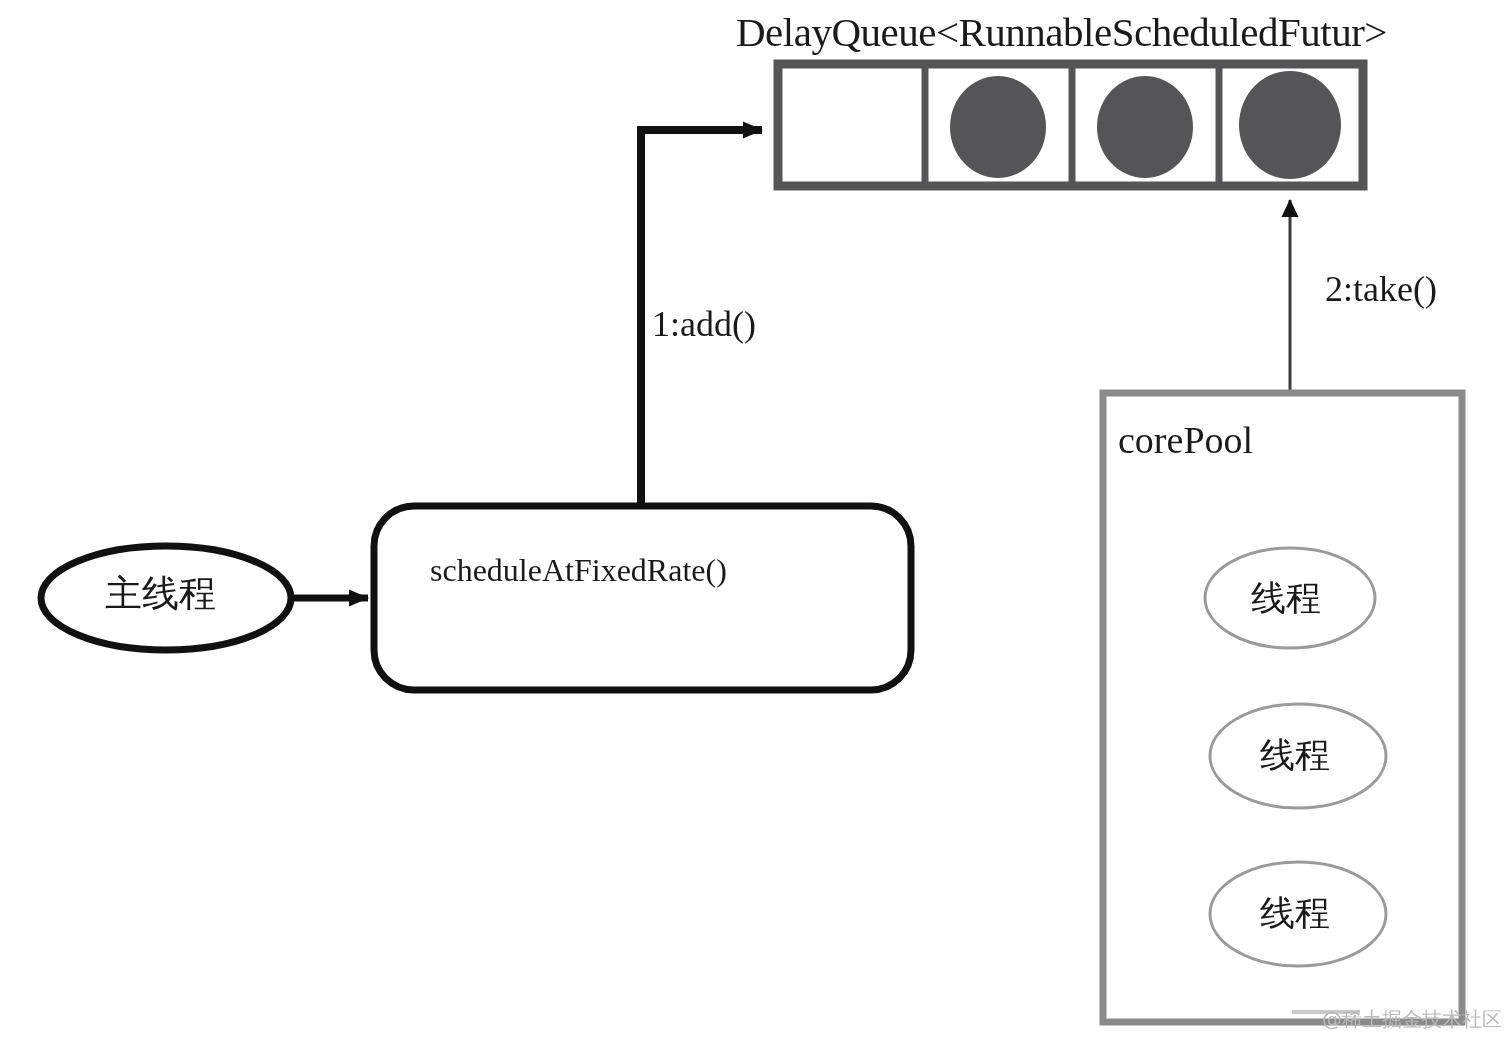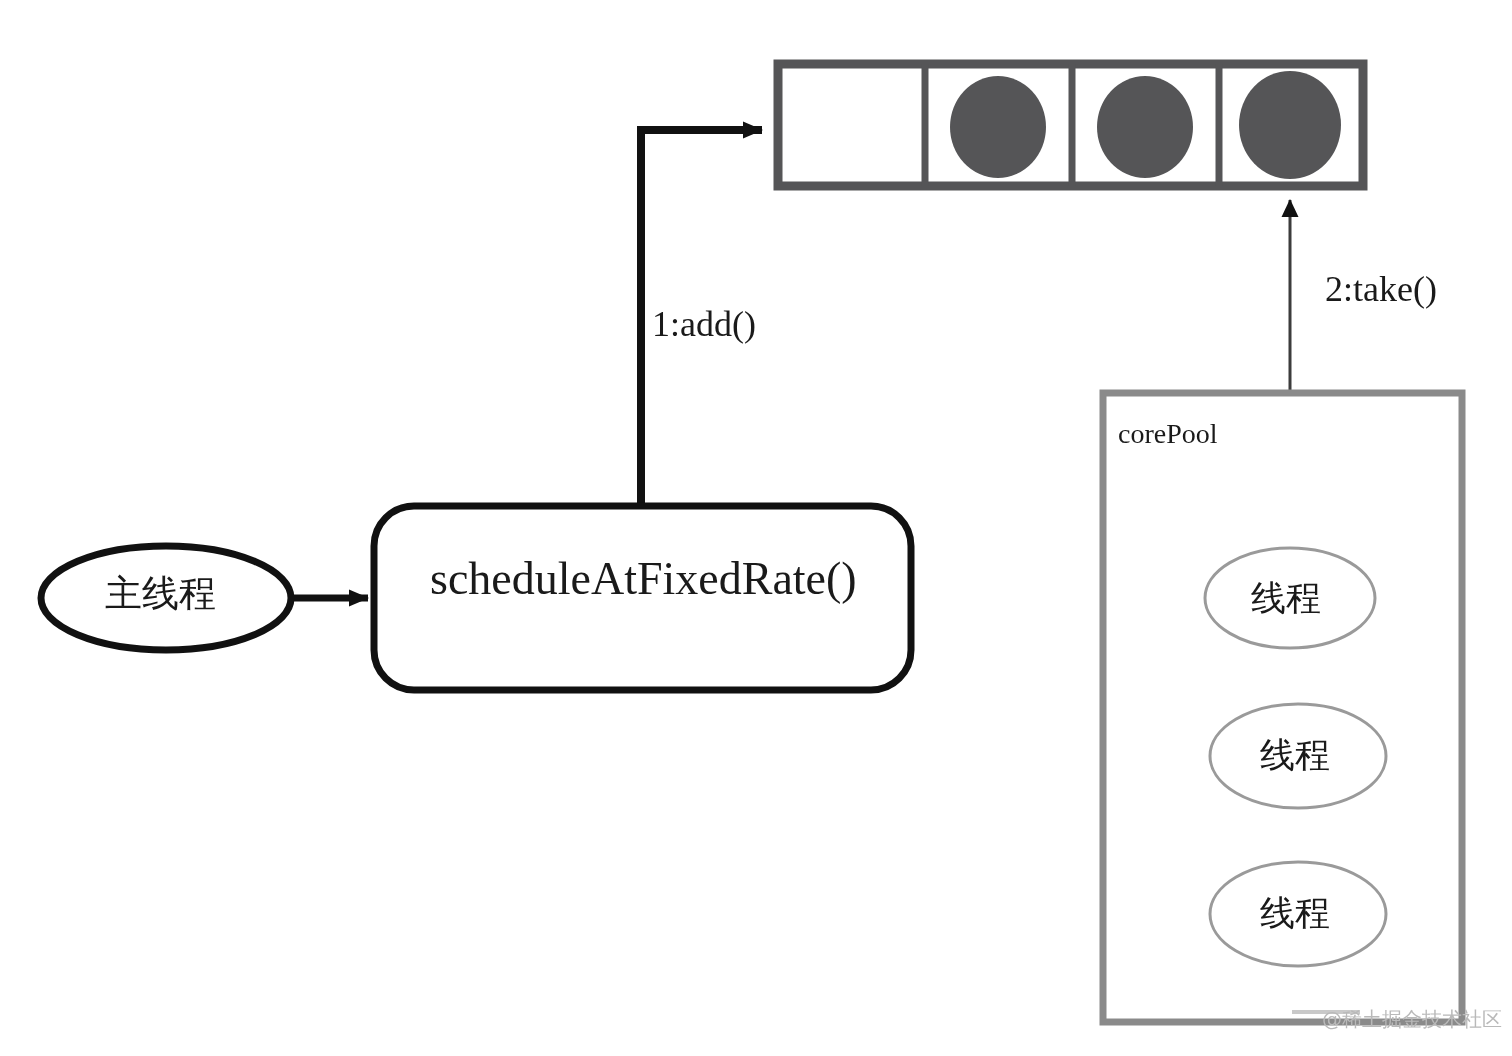--- a/index.html
+++ b/index.html
@@ -46,31 +46,31 @@
   }
   #label-take {
     left: 1325px;
     top: 268px;
     font-size: 36px;
     text-align: center;
   }
   #label-corepool {
     left: 1118px;
     top: 418px;
-    font-size: 28px;
+    font-size: 38px;
   }
   #main-thread-label {
     left: 105px;
     top: 569px;
     font-size: 37px;
   }
   #sched-line-1 {
     left: 430px;
     top: 552px;
-    font-size: 46px;
+    font-size: 32px;
   }
   #sched-line-2 {
     left: 402px;
     top: 611px;
     font-size: 38px;
   }
   .pool-thread-label {
     font-size: 35px;
   }
   #pool-thread-label-0 { left: 1251px; top: 575px; }
@@ -126,20 +126,21 @@
 
     <rect x="1103" y="393" width="359" height="629" fill="#ffffff" stroke="#8a8a8a" stroke-width="7"></rect>
 
     <ellipse cx="1290" cy="598" rx="85" ry="50" fill="#ffffff" stroke="#9a9a9a" stroke-width="3"></ellipse>
     <ellipse cx="1298" cy="756" rx="88" ry="52" fill="#ffffff" stroke="#9a9a9a" stroke-width="3"></ellipse>
     <ellipse cx="1298" cy="914" rx="88" ry="52" fill="#ffffff" stroke="#9a9a9a" stroke-width="3"></ellipse>
 
     <line x1="1292" y1="1012" x2="1360" y2="1012" stroke="#c9c9c9" stroke-width="4"></line>
   </svg>
 
+  <div class="txt" id="queue-title">DelayQueue&lt;RunnableScheduledFutur&gt;</div>
 
   <div class="txt" id="label-add">1:add()</div>
 
   <div class="txt" id="label-take">2:take()</div>
 
   <div class="txt" id="label-corepool">corePool</div>
 
   <div class="txt cjk" id="main-thread-label">主线程</div>
 
   <div class="txt" id="sched-line-1">scheduleAtFixedRate()</div>

